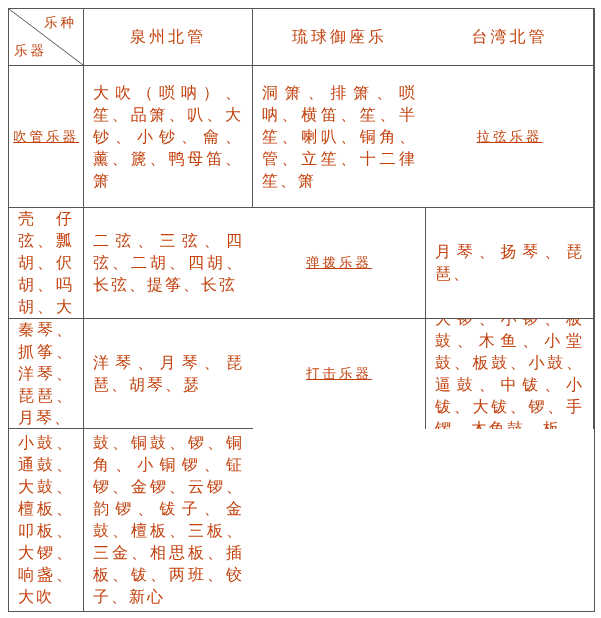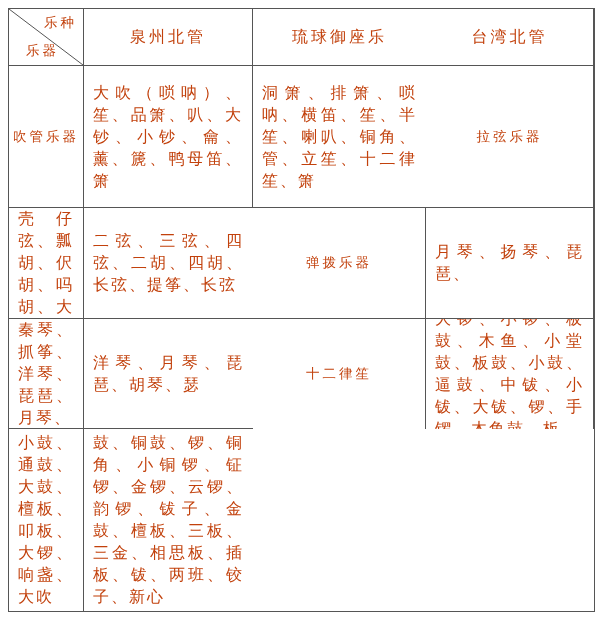--- a/index.html
+++ b/index.html
@@ -32,20 +32,21 @@
   .bb{border-bottom:1px solid #555;}
   .head{
     font-size:16px;
     letter-spacing:3px;
     text-align:center;
   }
   .rowlabel{
     font-size:13.5px;
     letter-spacing:3px;
     text-align:left;
+    text-decoration:underline;
   }
   .data{
     align-items:center;
     padding:6px 9px;
   }
   .txt{
     width:100%;
     font-size:16px;
     line-height:22px;
     letter-spacing:2px;
@@ -54,21 +55,21 @@
     font-family:Liberation Serif, serif;
   }
   
   .corner{padding:0;}
   .corner svg{position:absolute;left:0;top:0;width:100%;height:100%;}
   .corner .tr{
     position:absolute;top:5px;right:6px;
     font-size:13.5px;letter-spacing:3px;
   }
   .corner .bl{
-    position:absolute;bottom:5px;left:17px;
+    position:absolute;bottom:5px;left:5px;
     font-size:13.5px;letter-spacing:3px;margin-top:12px;
   }
 </style>
 </head>
 <body>
 
 <div class="page">
   <div class="tbl">
 
     <div class="cell corner br bb">
@@ -115,21 +116,21 @@
       <div class="txt">月琴、扬琴、琵琶、</div>
     </div>
     <div class="cell data br bb">
       <div class="txt">秦琴、抓筝、洋琴、琵琶、月琴、</div>
     </div>
     <div class="cell data bb">
       <div class="txt">洋琴、月琴、琵琶、胡琴、瑟</div>
     </div>
 
     <div class="cell rowlabel br">
-      <span>十二律笙</span>
+      <span>打击乐器</span>
     </div>
     <div class="cell data br">
       <div class="txt">大锣、小锣、板鼓、木鱼、小堂鼓、板鼓、小鼓、逼鼓、中钹、小钹、大钹、锣、手锣、木鱼鼓、板</div>
     </div>
     <div class="cell data br">
       <div class="txt">小鼓、通鼓、大鼓、檀板、叩板、大锣、响盏、大吹</div>
     </div>
     <div class="cell data">
       <div class="txt">鼓、铜鼓、锣、铜角、小铜锣、钲锣、金锣、云锣、韵锣、钹子、金鼓、檀板、三板、三金、相思板、插板、钹、两班、铰子、新心</div>
     </div>

